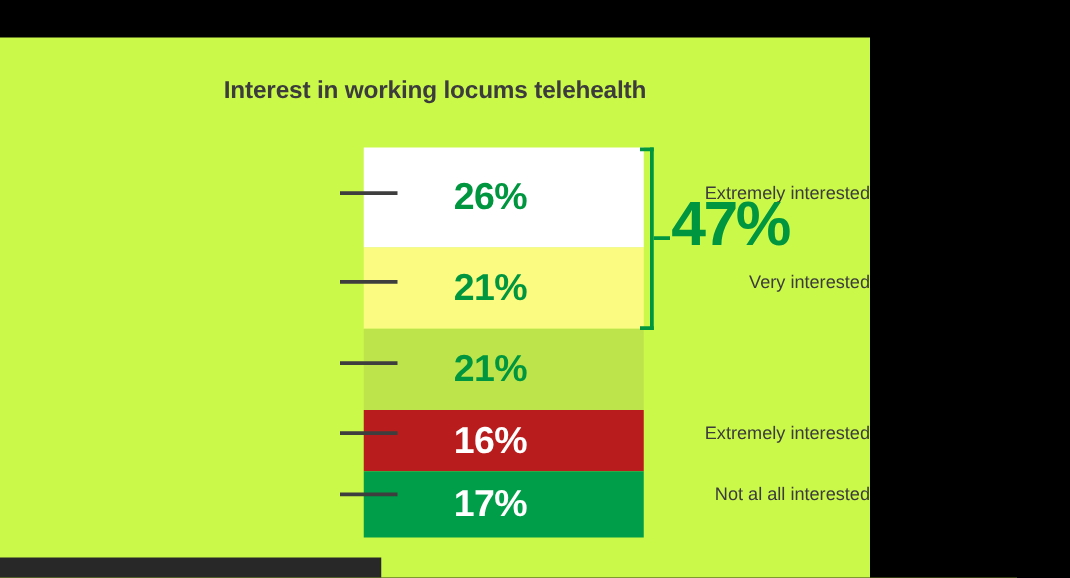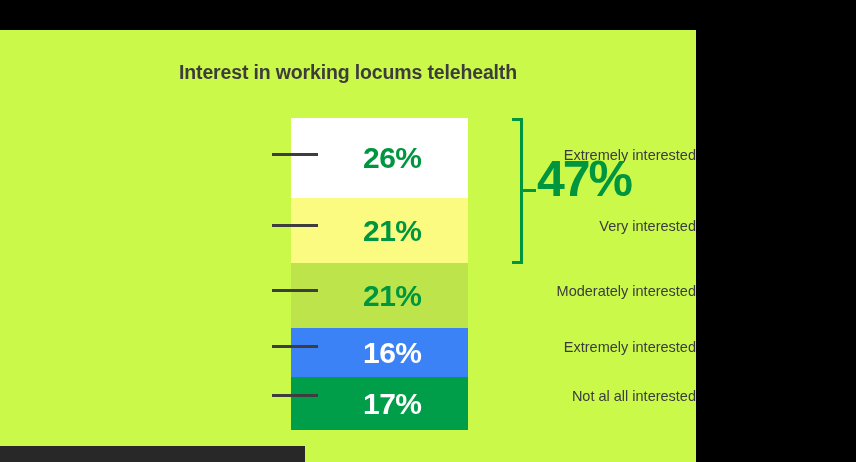--- a/index.html
+++ b/index.html
@@ -48,21 +48,21 @@
     color: #3c3c3c;
     letter-spacing: -0.15px;
     white-space: nowrap;
   }
 
   
   #stacked-bar {
     position: absolute;
     left: 291px;
     top: 88px;
-    width: 177px;
+    width: 224px;
     height: 312px;
     display: flex;
     flex-direction: column;
     border-radius: 22px;
   }
   .bar-segment {
     position: relative;
     display: flex;
     align-items: center;
     box-sizing: border-box;
@@ -147,37 +147,36 @@
     </div>
 
     <div class="bar-segment" style="height:64.9px;background:#fbfb82;">
       <span class="segment-value" style="color:#00963f;">21%</span>
     </div>
 
     <div class="bar-segment" style="height:64.9px;background:#bde54b;">
       <span class="segment-value" style="color:#00963f;">21%</span>
     </div>
 
-    <div class="bar-segment" style="height:49.4px;background:#3b82f6;padding-left:10px;">
+    <div class="bar-segment" style="height:49.4px;background:#b91c1c;padding-left:10px;">
       <span class="segment-value" style="color:#ffffff;">16%</span>
     </div>
 
     <div class="bar-segment" style="height:52.5px;background:#009e49;">
       <span class="segment-value" style="color:#ffffff;">17%</span>
     </div>
 
   </div>
 
   <div class="cat-label" style="top:118px;">Extremely interested</div>
   <div class="leader-line" style="top:123px;"></div>
 
   <div class="cat-label" style="top:189px;text-align:right;">Very interested</div>
   <div class="leader-line" style="top:194px;"></div>
 
-  <div class="cat-label" style="top:254px;">Moderately interested</div>
   <div class="leader-line" style="top:259px;"></div>
 
   <div class="cat-label" style="top:310px;">Extremely interested</div>
   <div class="leader-line" style="top:315px;"></div>
 
   <div class="cat-label" style="top:359px;">Not al all interested</div>
   <div class="leader-line" style="top:364px;"></div>
 
   <div id="bracket-group">
     <div id="bracket-shape"></div>

